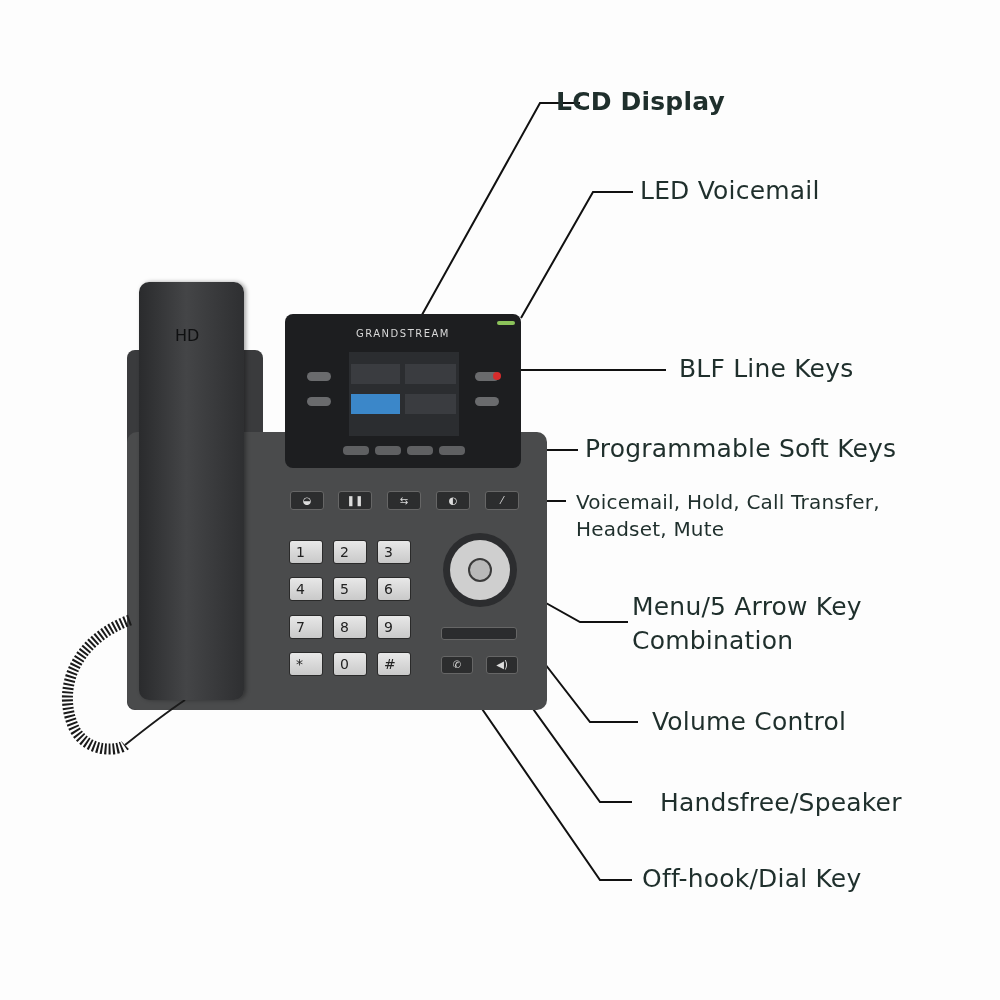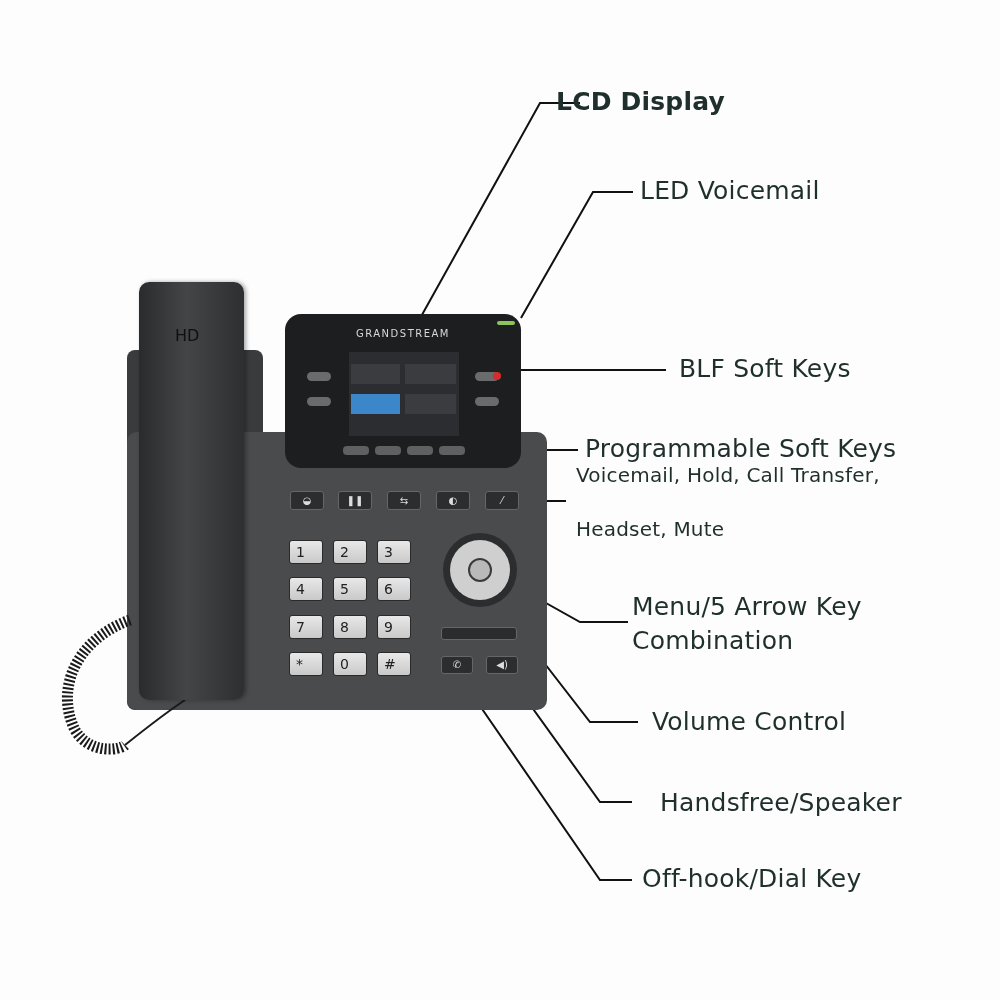--- a/index.html
+++ b/index.html
@@ -7,21 +7,21 @@
   .lbl{position:absolute;color:#1f2f2c;font-size:25px;line-height:34px;white-space:nowrap;letter-spacing:0.2px;}
   .lbl.small{font-size:20px;line-height:29px;}
   svg.lines{position:absolute;left:0;top:0;width:1000px;height:1000px;pointer-events:none;}
 
   
   .base{position:absolute;left:127px;top:432px;width:420px;height:278px;background:#4a4b4c;border-radius:10px;}
   .base-left{position:absolute;left:127px;top:350px;width:136px;height:360px;background:#3a3b3d;border-radius:8px 8px 0 8px;}
   .handset{position:absolute;left:139px;top:282px;width:105px;height:418px;border-radius:10px;
     background:linear-gradient(90deg,#2a2b2d 0%,#444547 45%,#2e2f31 100%);box-shadow:2px 0 4px rgba(0,0,0,.35);}
   .hd{position:absolute;left:36px;top:44px;color:#0f1011;font-weight:normal;font-size:16px;}
-  .screen-housing{position:absolute;left:285px;top:314px;width:236px;height:154px;background:#1d1e20;border-radius:16px;}
+  .screen-housing{position:absolute;left:285px;top:314px;width:236px;height:154px;background:#1d1e20;border-radius:8px;}
   .brand{position:absolute;left:0;right:0;top:14px;text-align:center;color:#d8d8d8;font-size:10px;letter-spacing:1.5px;}
   .lcd{position:absolute;left:64px;top:38px;width:110px;height:84px;background:#2b2d30;}
   .lcd-row{position:absolute;height:20px;background:#3a3c40;color:#bbb;font-size:7px;line-height:20px;padding-left:3px;}
   .lcd-blue{background:#3b87c9;}
   .led{position:absolute;right:6px;top:7px;width:18px;height:4px;border-radius:2px;background:#8cc35a;}
   .blf{position:absolute;width:24px;height:9px;border-radius:5px;background:#6a6b6d;}
   .blf .dot{position:absolute;right:-2px;top:0;width:8px;height:8px;border-radius:50%;background:#d62c2c;}
   .softkey{position:absolute;top:132px;width:26px;height:9px;border-radius:4px;background:#5f6062;}
   .fkey{position:absolute;top:491px;width:32px;height:17px;border-radius:3px;background:#2c2d2e;border:1px solid #666;color:#ddd;font-size:10px;text-align:center;line-height:17px;}
   .dkey{position:absolute;width:32px;height:22px;border-radius:3px;background:linear-gradient(#e8e8e8,#c9c9c9);
@@ -108,21 +108,21 @@
     </div>
   </div>
 
   <div class="vol"></div>
   <div class="hkey" style="left:441px;">✆</div>
   <div class="hkey" style="left:486px;">◀)</div>
 </div>
 
 <div class="lbl" style="left:556px;top:85px;font-weight:bold;">LCD Display</div>
 <div class="lbl" style="left:640px;top:174px;">LED Voicemail</div>
-<div class="lbl" style="left:679px;top:352px;">BLF Soft Keys</div>
+<div class="lbl" style="left:679px;top:352px;">BLF Line Keys</div>
 <div class="lbl" style="left:585px;top:432px;">Programmable Soft Keys</div>
-<div class="lbl small" style="left:576px;top:461px;">Voicemail, Hold, Call Transfer,</div>
+<div class="lbl small" style="left:576px;top:488px;">Voicemail, Hold, Call Transfer,</div>
 <div class="lbl small" style="left:576px;top:515px;">Headset, Mute</div>
 <div class="lbl" style="left:632px;top:590px;">Menu/5 Arrow Key</div>
 <div class="lbl" style="left:632px;top:624px;">Combination</div>
 <div class="lbl" style="left:652px;top:705px;">Volume Control</div>
 <div class="lbl" style="left:660px;top:786px;">Handsfree/Speaker</div>
 <div class="lbl" style="left:642px;top:862px;">Off-hook/Dial Key</div>
 
 </body></html>

